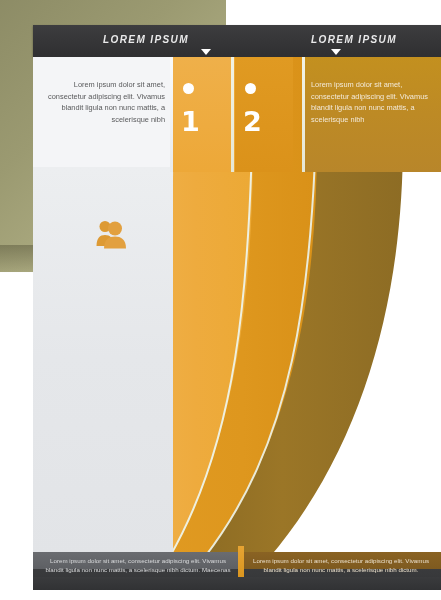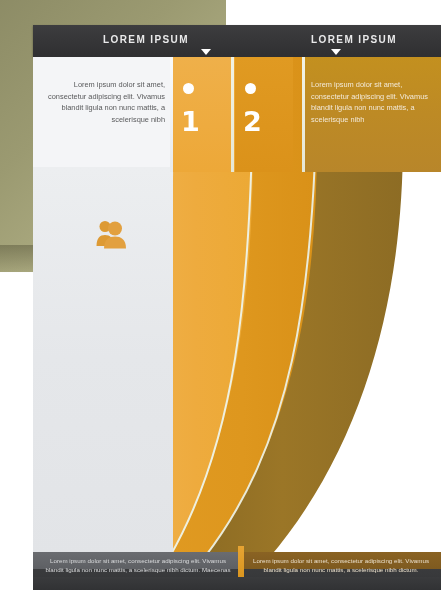--- a/index.html
+++ b/index.html
@@ -21,21 +21,21 @@
   
   .card{position:absolute;left:33px;top:25px;width:408px;height:565px;}
 
   .header{
     position:absolute;left:0;top:0;width:408px;height:32px;
     background:linear-gradient(180deg,#3d3d3f 0%,#353537 55%,#2f2f31 100%);
     box-shadow:0 1px 2px rgba(0,0,0,.35);
   }
   .hd-title{
     position:absolute;top:9px;color:#e9e9ea;font-size:10px;font-weight:bold;
-    letter-spacing:1.4px;text-align:center;
+    letter-spacing:1.4px;text-align:center;font-style:italic;
   }
   .hd-left{left:38px;width:150px;}
   .hd-right{left:246px;width:150px;}
 
   .tri{
     position:absolute;top:24px;width:0;height:0;
     border-left:5px solid transparent;border-right:5px solid transparent;
     border-top:6px solid #ffffff;z-index:12;
   }
   .tri-1{left:168px;}

